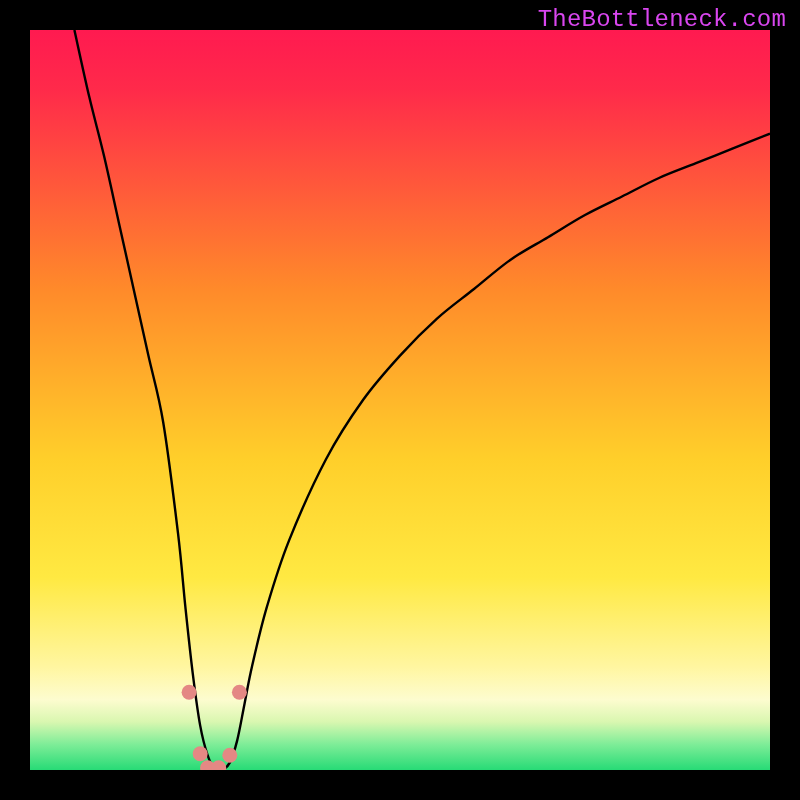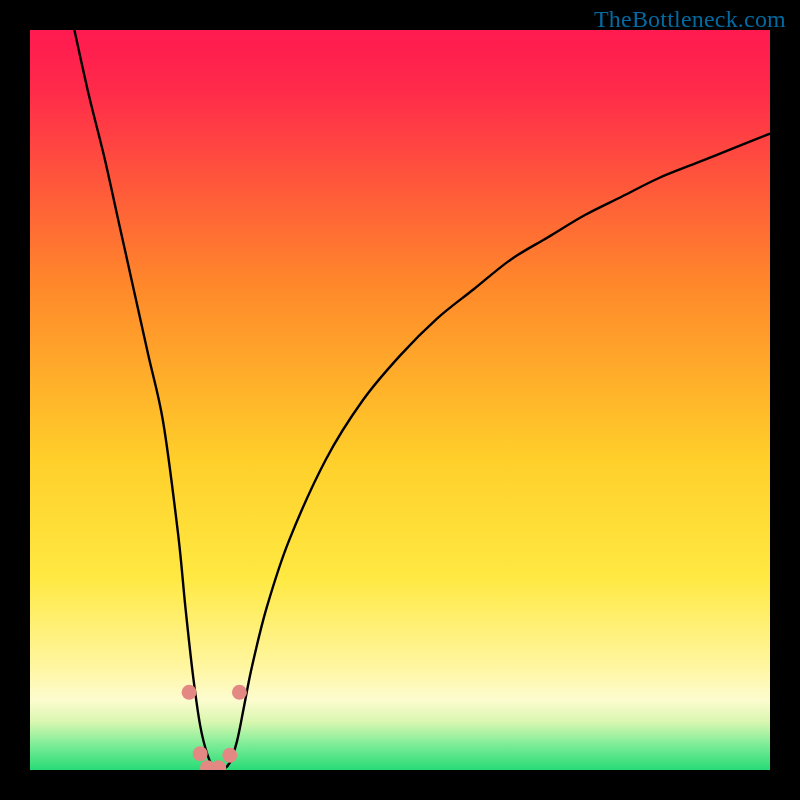--- a/index.html
+++ b/index.html
@@ -11,23 +11,23 @@
     position: relative;
     width: 800px;
     height: 800px;
     background: #000;
     overflow: hidden;
   }
   .watermark {
     position: absolute;
     top: 6px;
     right: 14px;
-    font-family: Liberation Serif, serif;
+    font-family: Liberation Mono, monospace;
     font-size: 24px;
-    color: #0369a1;
+    color: #d946ef;
     letter-spacing: 0.2px;
     z-index: 10;
   }
   .plot-area {
     position: absolute;
     left: 30px;
     top: 30px;
     width: 740px;
     height: 740px;
   }

